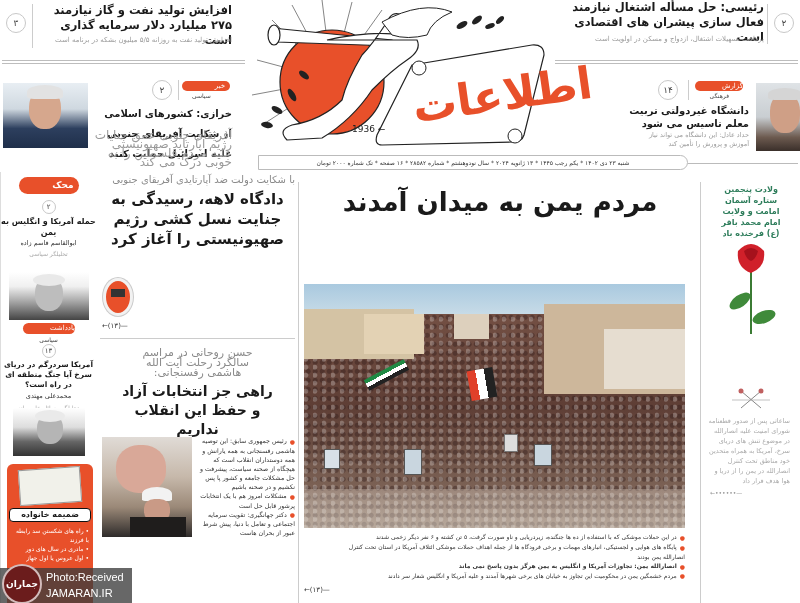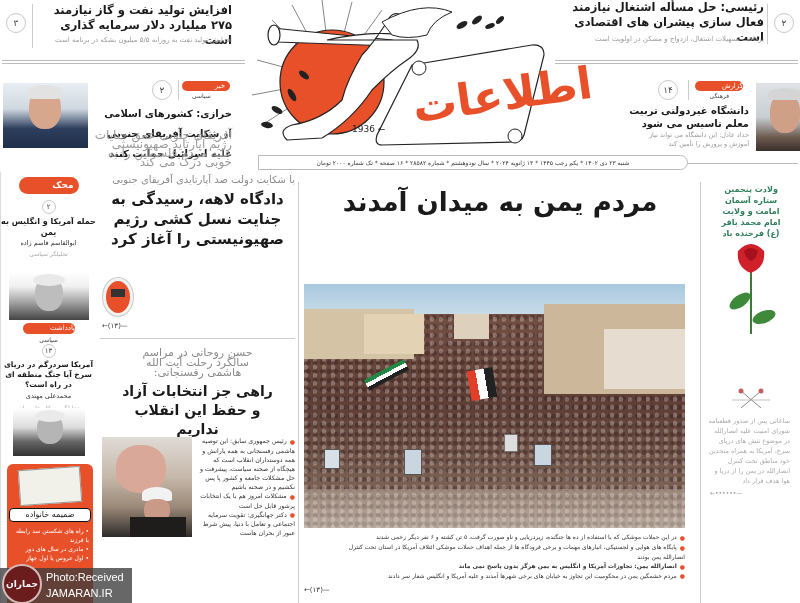--- a/index.html
+++ b/index.html
@@ -137,21 +137,21 @@
     <div style="text-align:center;font-size:6.5px;color:#333;margin-top:2px;">محمدعلی مهتدی</div>
     <div style="text-align:center;font-size:6px;color:#aaa;margin-top:4px;">تحلیلگر مسائل خاورمیانه</div>
   </div>
   <div class="abs photo" style="left:12px;top:236px;width:72px;height:48px;background:linear-gradient(180deg,#fff,#ddd 40%,#666 70%,#333);">
     <div style="position:absolute;left:24px;top:6px;width:26px;height:30px;border-radius:45%;background:#b5b5b5;"></div>
     <div style="position:absolute;left:22px;top:2px;width:30px;height:12px;border-radius:50%;background:#eaeaea;"></div>
   </div>
 
   <div class="abs" style="left:6px;top:292px;width:86px;height:139px;background:#e8502a;border-radius:6px 6px 0 0;overflow:hidden;">
     <div style="position:absolute;left:12px;top:4px;width:62px;height:36px;background:#f1f1ea;border:1px solid #999;transform:rotate(-4deg);"></div>
-    <div class="abs" style="left:2px;top:44px;width:82px;height:14px;background:#fff;border:1px solid #111;border-radius:4px;font-size:8px;line-height:12px;text-align:center;font-weight:normal;">ضمیمه خانواده</div>
+    <div class="abs" style="left:2px;top:44px;width:82px;height:14px;background:#fff;border:1px solid #111;border-radius:4px;font-size:8px;line-height:12px;text-align:center;font-weight:bold;">ضمیمه خانواده</div>
     <div class="abs" style="left:4px;top:62px;width:78px;color:#fff;font-size:6px;line-height:9px;">
       <div>• <span>راه های شکستن سد رابطه با فرزند</span></div>
       <div>• <span>مادری در سال های دور</span></div>
       <div>• <span>اول عروس یا اول جهاز</span></div>
     </div>
   </div>
 </div>
 
 <div class="abs" style="left:100px;top:172px;width:195px;height:165px;">
   <div style="text-align:right;font-size:10px;color:#8a8a8a;margin-top:2px;">با شکایت دولت ضد آپارتایدی آفریقای جنوبی</div>

